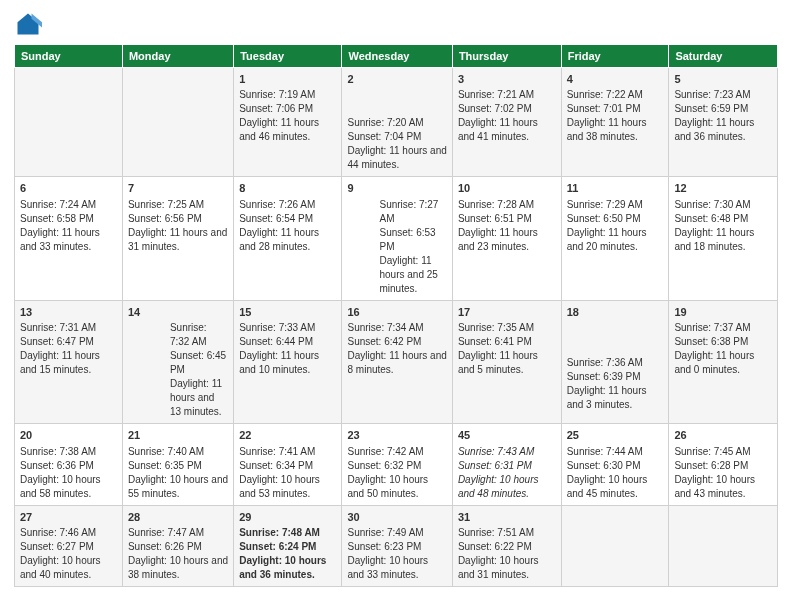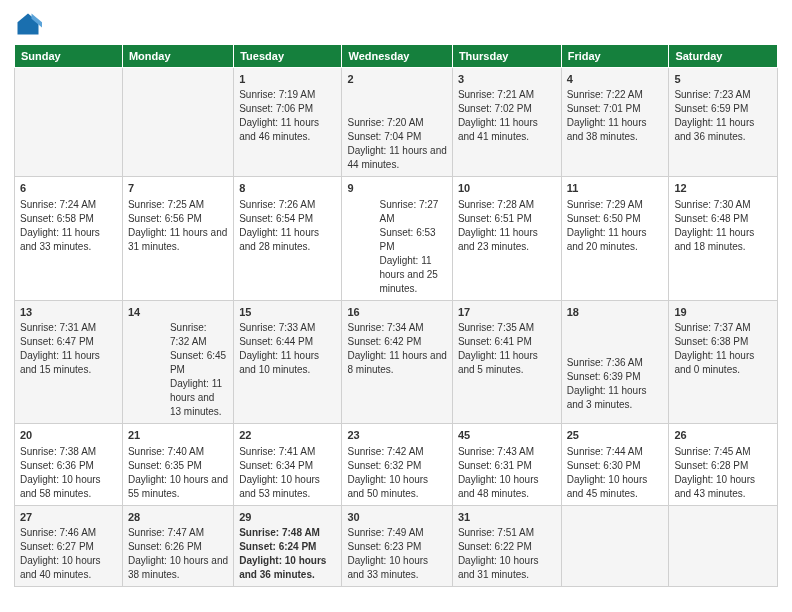--- a/index.html
+++ b/index.html
@@ -269,21 +269,21 @@
 Daylight: 10 hours and 53 minutes.</div>
           </td>
           <td>
             <span class="day-num">23</span>
             <div class="cell-content" style="white-space: pre-line;">Sunrise: 7:42 AM
 Sunset: 6:32 PM
 Daylight: 10 hours and 50 minutes.</div>
           </td>
           <td>
             <span class="day-num">45</span>
-            <div class="cell-content" style="white-space: pre-line;">Sunrise: 7:43 AM
+            <div class="cell-content" style="white-space: pre-line; font-style: italic;">Sunrise: 7:43 AM
 Sunset: 6:31 PM
 Daylight: 10 hours and 48 minutes.</div>
           </td>
           <td>
             <span class="day-num">25</span>
             <div class="cell-content" style="white-space: pre-line;">Sunrise: 7:44 AM
 Sunset: 6:30 PM
 Daylight: 10 hours and 45 minutes.</div>
           </td>
           <td>

